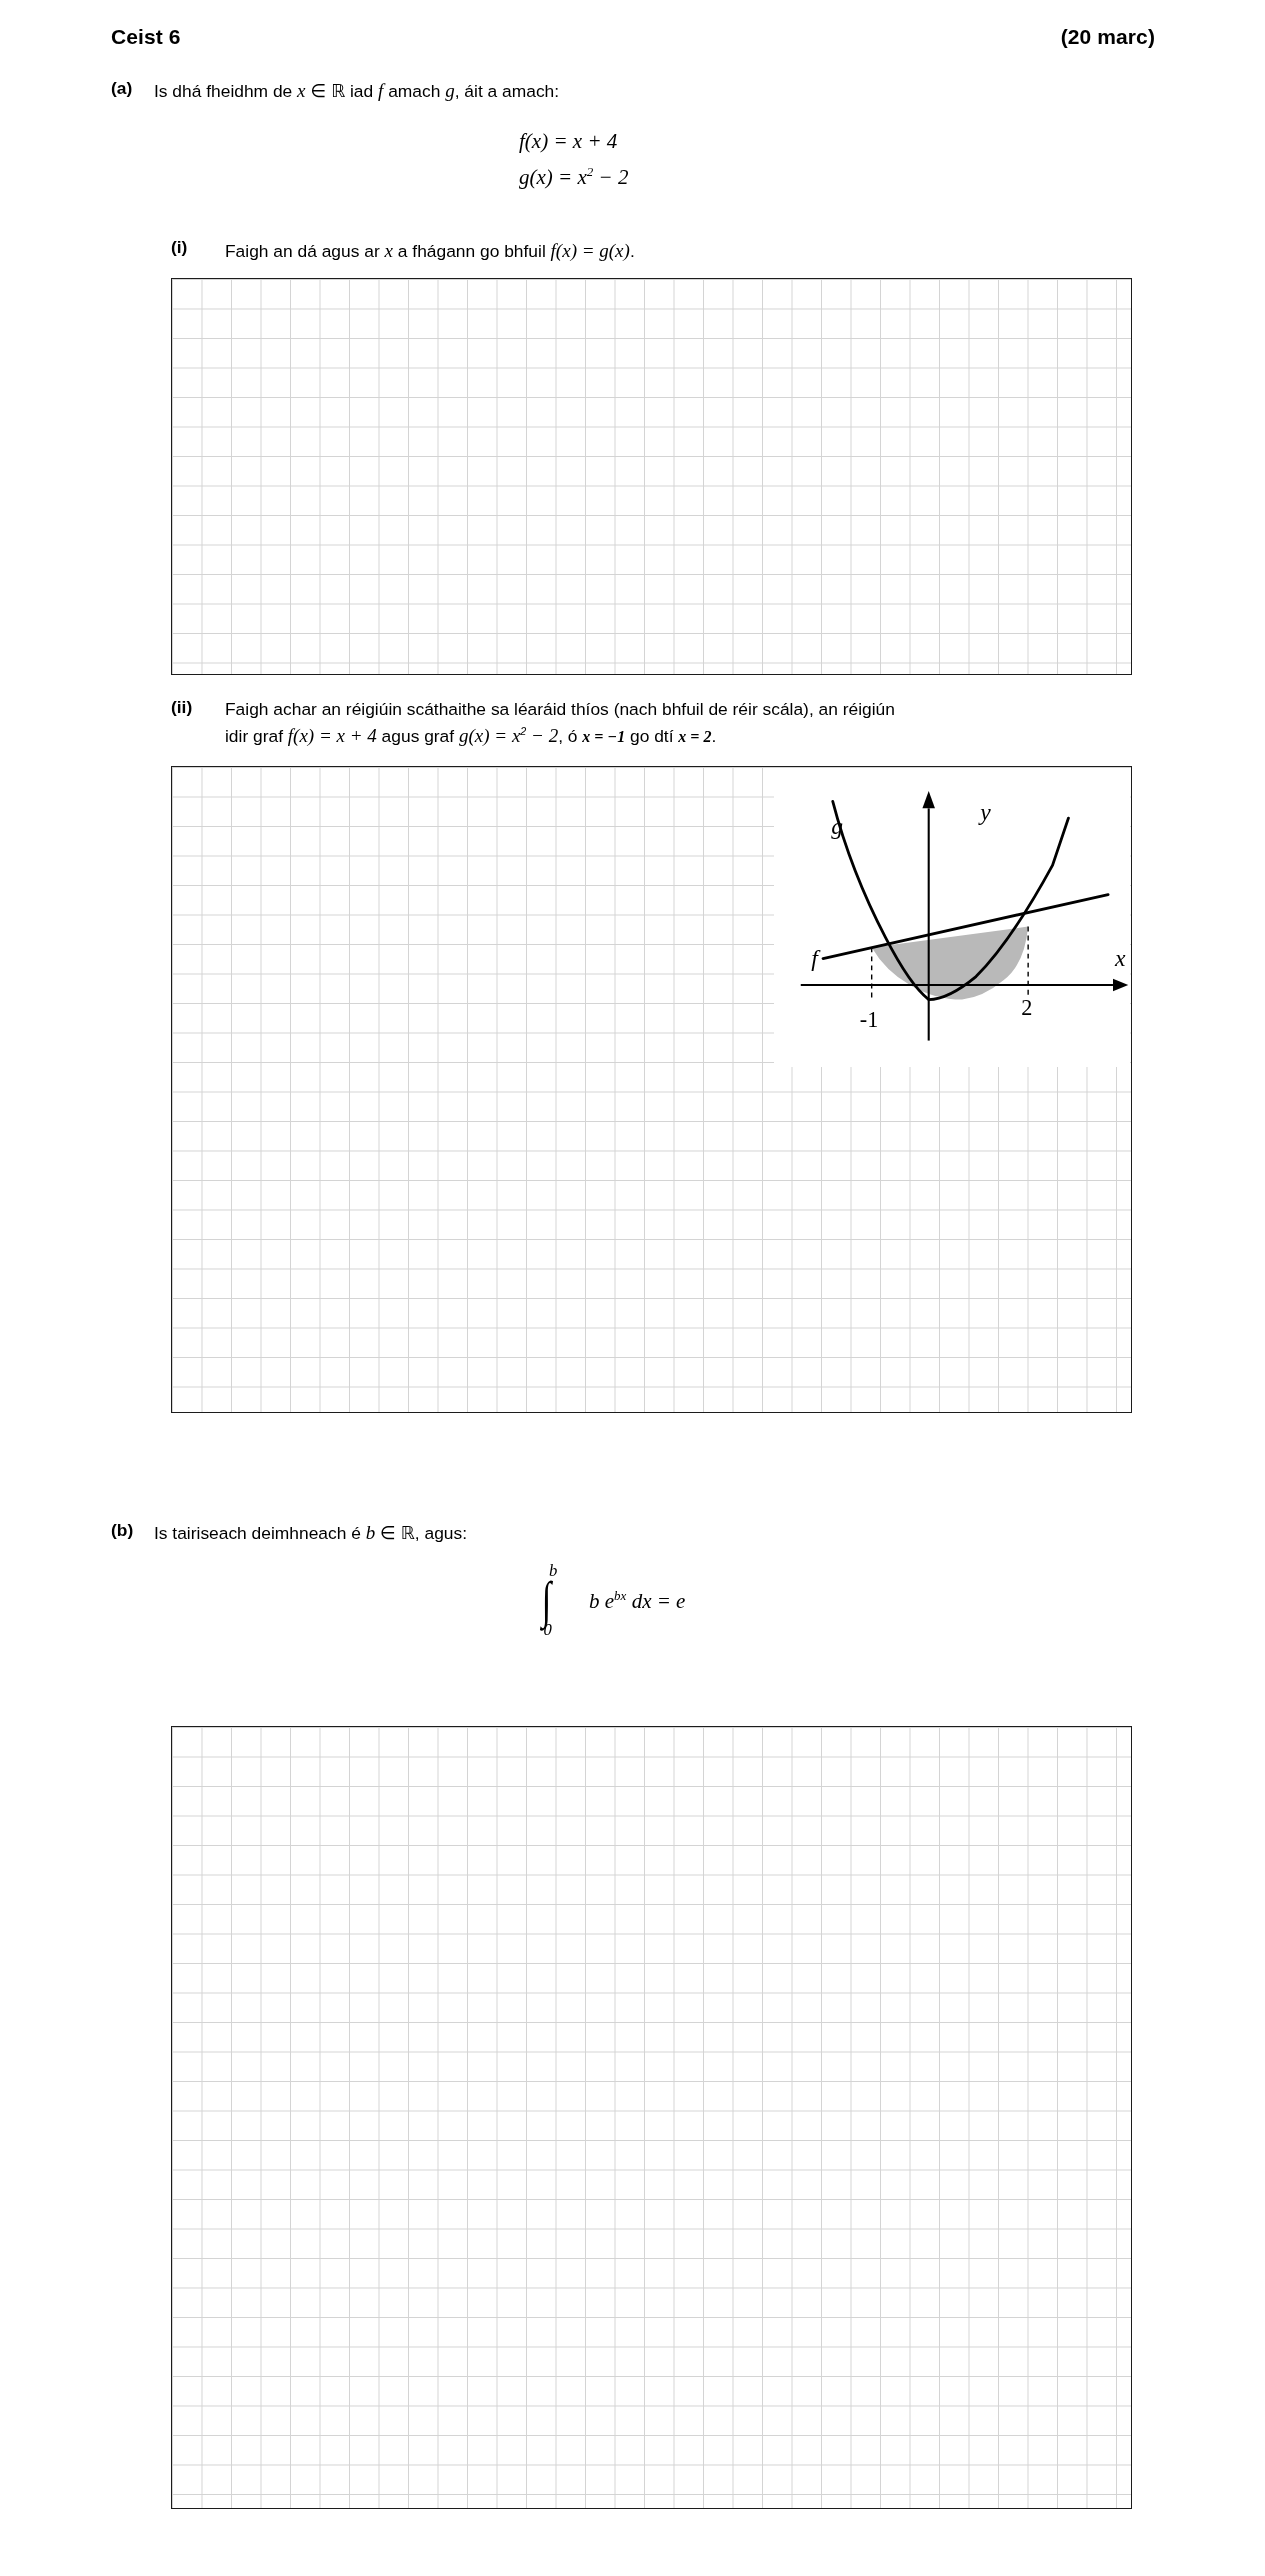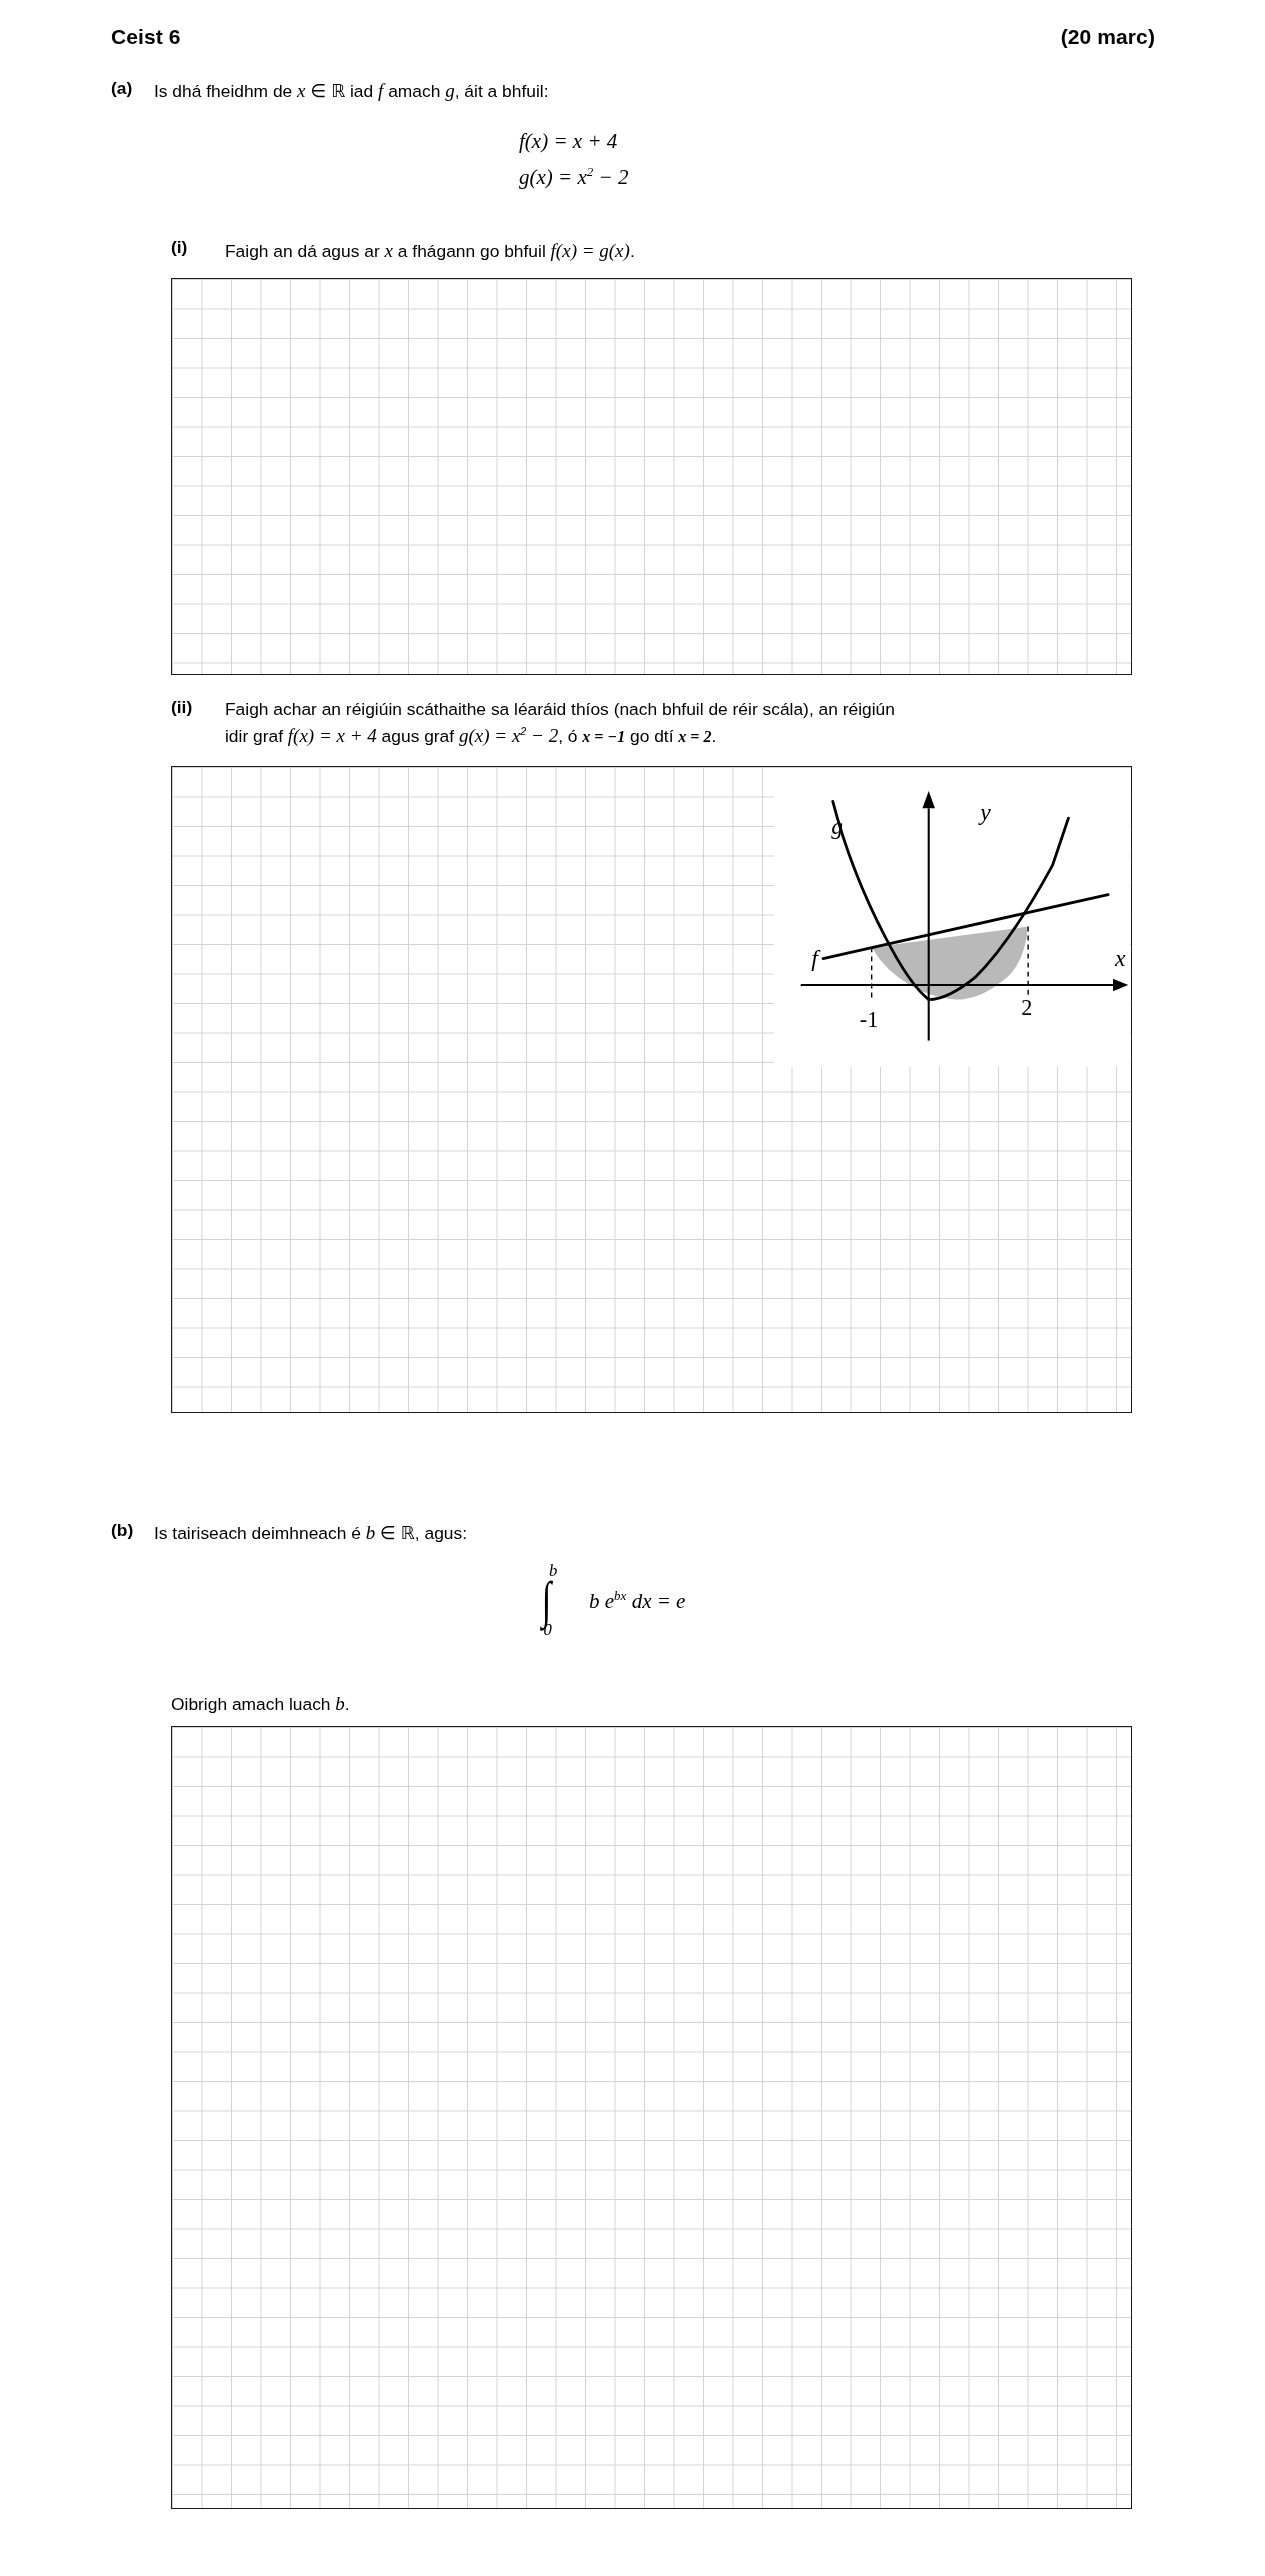--- a/index.html
+++ b/index.html
@@ -177,21 +177,21 @@
 
 <div class="page">
 
   <div class="q-header">
     <span class="q-title">Ceist 6</span>
     <span class="q-marks">(20 marc)</span>
   </div>
 
   <div class="part-row" style="left:111px; top:78px; width:1030px;">
     <span class="part-label">(a)</span>
-    <span class="part-text"><span>Is dhá fheidhm de </span><span class="mi">x</span><span> </span><span class="blackboard">∈</span><span> </span><span class="blackboard">ℝ</span><span> iad </span><span class="mi">f</span><span> amach </span><span class="mi">g</span><span>, áit a bhfuil:</span></span>
+    <span class="part-text"><span>Is dhá fheidhm de </span><span class="mi">x</span><span> </span><span class="blackboard">∈</span><span> </span><span class="blackboard">ℝ</span><span> iad </span><span class="mi">f</span><span> amach </span><span class="mi">g</span><span>, áit a amach:</span></span>
   </div>
 
   <div class="display-eq" style="left:519px; top:129px;">
     <span>f(x) = x + 4</span>
   </div>
   <div class="display-eq" style="left:519px; top:164px;">
     <span>g(x) = x</span><sup class="exp">2</sup><span> − 2</span>
   </div>
 
   <div class="sub-row" style="left:171px; top:237px; width:974px;">
@@ -247,20 +247,17 @@
 
   <div class="integral-block" style="left:542px; top:1565px;">
     <span class="int-sign">
       <span class="int-upper">b</span>
       <span class="int-glyph">∫</span>
       <span class="int-lower">0</span>
     </span>
     <span class="int-body"><span>b e</span><sup class="exp">bx</sup><span> dx = e</span></span>
   </div>
 
-  <div class="sub-row" style="left:171px; top:1690px; width:696px;">
-    <span class="sub-text"><span>Oibrigh amach luach </span><span class="mi">b</span><span>.</span></span>
-  </div>
 
   <div class="grid-box" style="left:171px; top:1726px; width:961px; height:783px;"></div>
 
 </div>
 
 
 </body></html>

